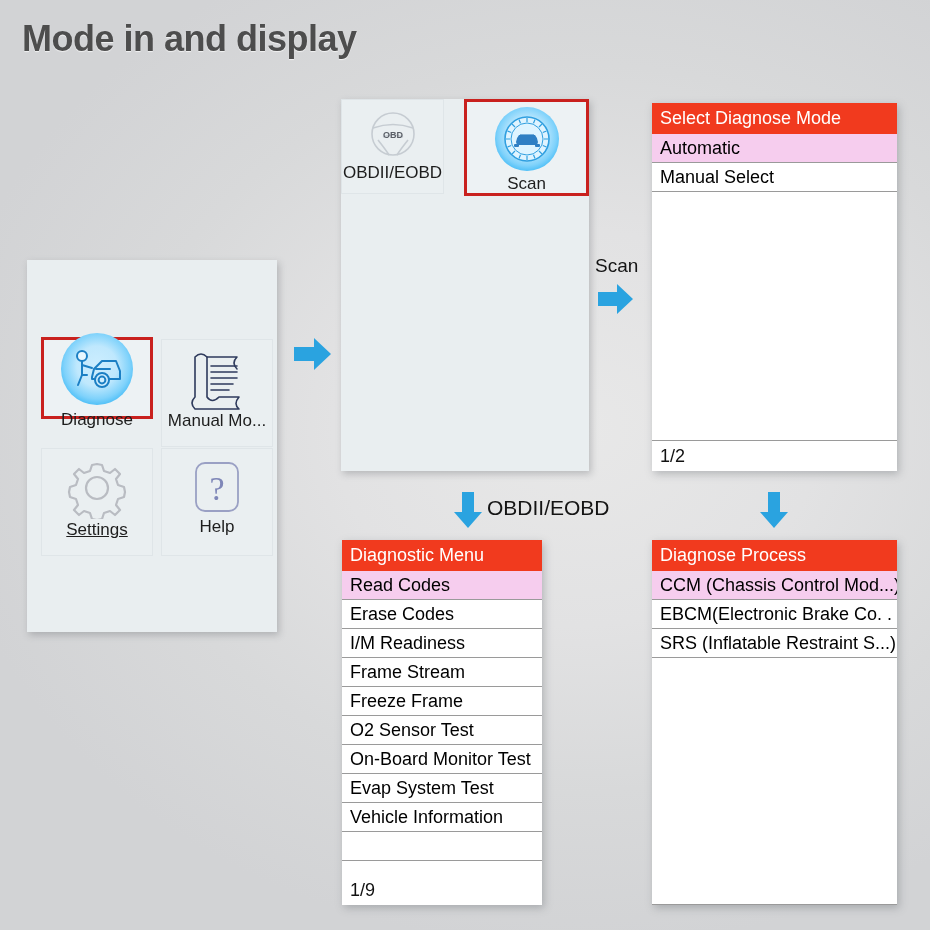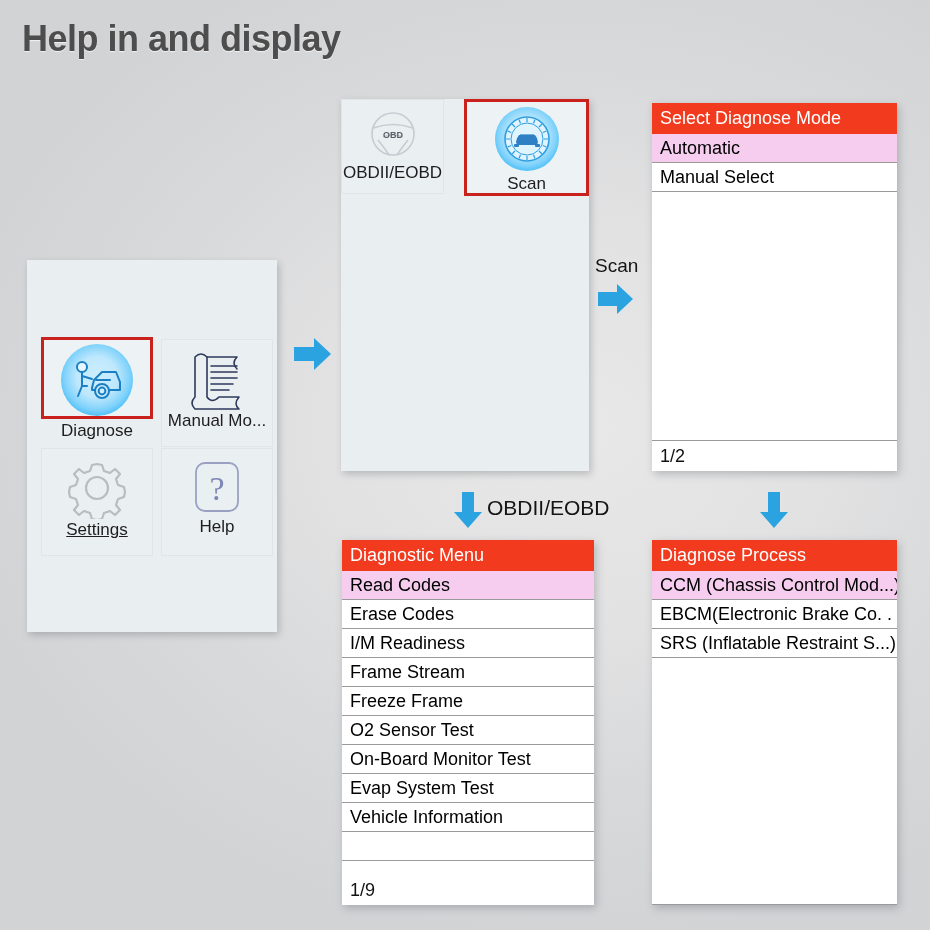--- a/index.html
+++ b/index.html
@@ -137,25 +137,25 @@
     font-size: 19px;
     color: #141414;
     white-space: nowrap;
   }
 </style>
 </head>
 <body>
 
 <div id="root">
 
-  <div id="page-title">Help in and display</div>
+  <div id="page-title">Mode in and display</div>
 
   <div class="device" style="left:27px; top:260px; width:250px; height:372px;">
 
-    <div class="tile selected" style="left:14px; top:77px; width:112px; height:82px;">
+    <div class="tile selected" style="left:14px; top:77px; width:112px; height:82px;justify-content:center;">
       <div class="tile-icon" style="margin-top:4px;">
         <div class="glow" style="width:72px;height:72px;display:flex;align-items:center;justify-content:center;">
           <svg width="58" height="44" viewBox="0 0 58 44">
             <g fill="none" stroke="#1b7fc4" stroke-width="2" stroke-linejoin="round" stroke-linecap="round">
               <circle cx="14" cy="9" r="5" fill="#e6f7ff"></circle>
               <path d="M14 14 L14 28 L10 38"></path>
               <path d="M14 18 L24 21"></path>
               <path d="M14 28 L19 28"></path>
               <path d="M24 30 L26 22 L34 14 L48 14 L52 24 L52 32 L24 32 Z"></path>
               <path d="M28 22 L42 22"></path>
@@ -276,21 +276,21 @@
     </svg>
   </div>
   <div class="step-label" style="left:487px; top:496px; font-size:21px;">OBDII/EOBD</div>
 
   <div class="arrow" style="left:758px; top:490px;">
     <svg width="32" height="40" viewBox="0 0 32 40">
       <path d="M10 2 h12 v20 h8 l-14 16 -14 -16 h8 z" fill="#2aa3e0"></path>
     </svg>
   </div>
 
-  <div class="screen" style="left:342px; top:540px; width:252px; height:365px;">
+  <div class="screen" style="left:342px; top:540px; width:200px; height:365px;">
     <div class="screen-header">Diagnostic Menu</div>
     <div class="screen-list">
       <div class="row highlight">Read Codes</div>
       <div class="row">Erase Codes</div>
       <div class="row">I/M Readiness</div>
       <div class="row">Frame Stream</div>
       <div class="row">Freeze Frame</div>
       <div class="row">O2 Sensor Test</div>
       <div class="row">On-Board Monitor Test</div>
       <div class="row">Evap System Test</div>

